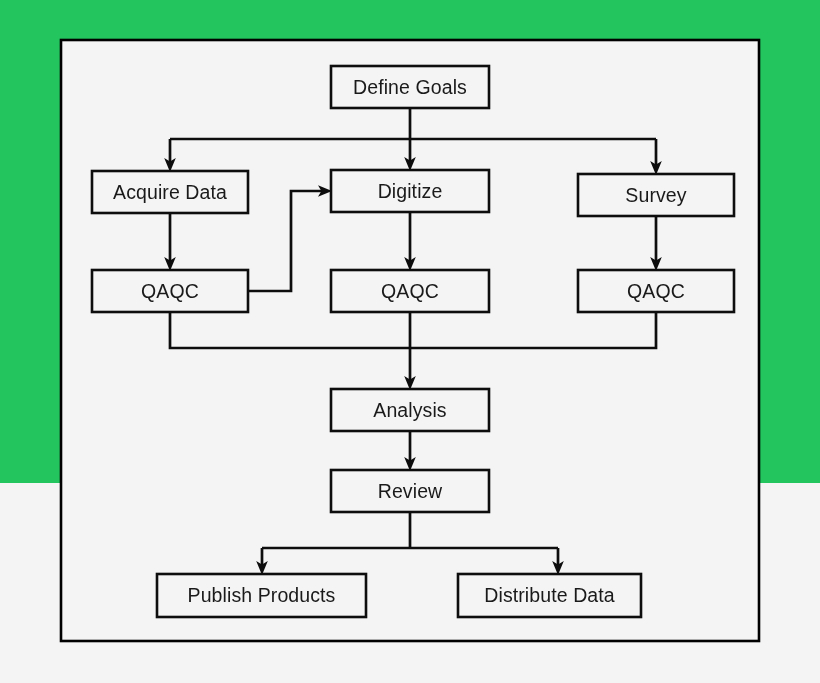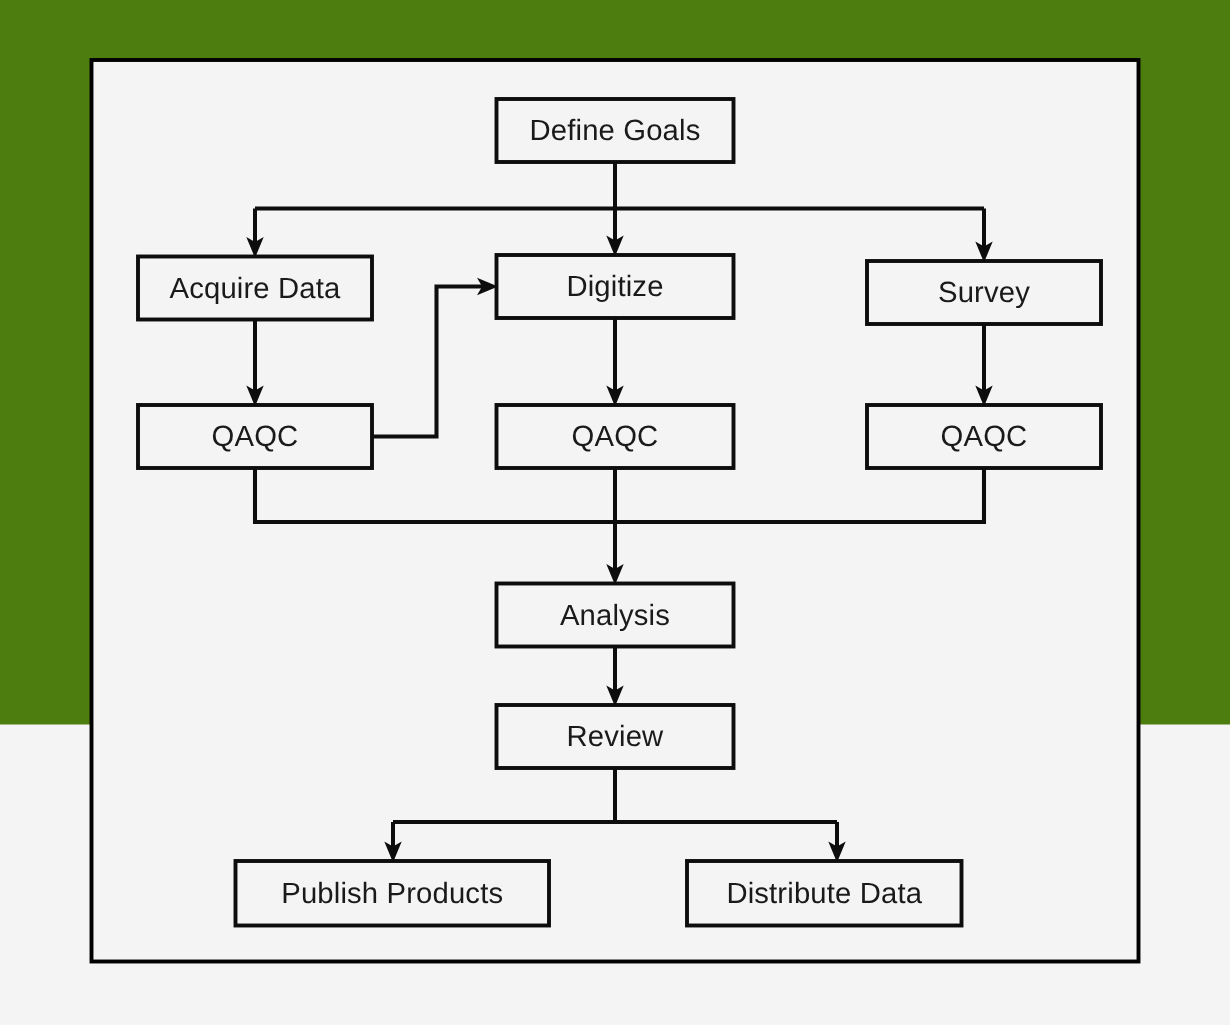--- a/index.html
+++ b/index.html
@@ -11,21 +11,21 @@
   body {
     width: 820px;
     height: 683px;
     font-family: "Liberation Sans", sans-serif;
     overflow: hidden;
   }
   #diagram-root {
     position: relative;
     width: 820px;
     height: 483px;
-    background: #4d7c0f;
+    background: #22c55e;
   }
   svg#flowchart-svg {
     position: absolute;
     top: 0;
     left: 0;
     width: 820px;
     height: 683px;
     display: block;
   }
   .frame-rect {

